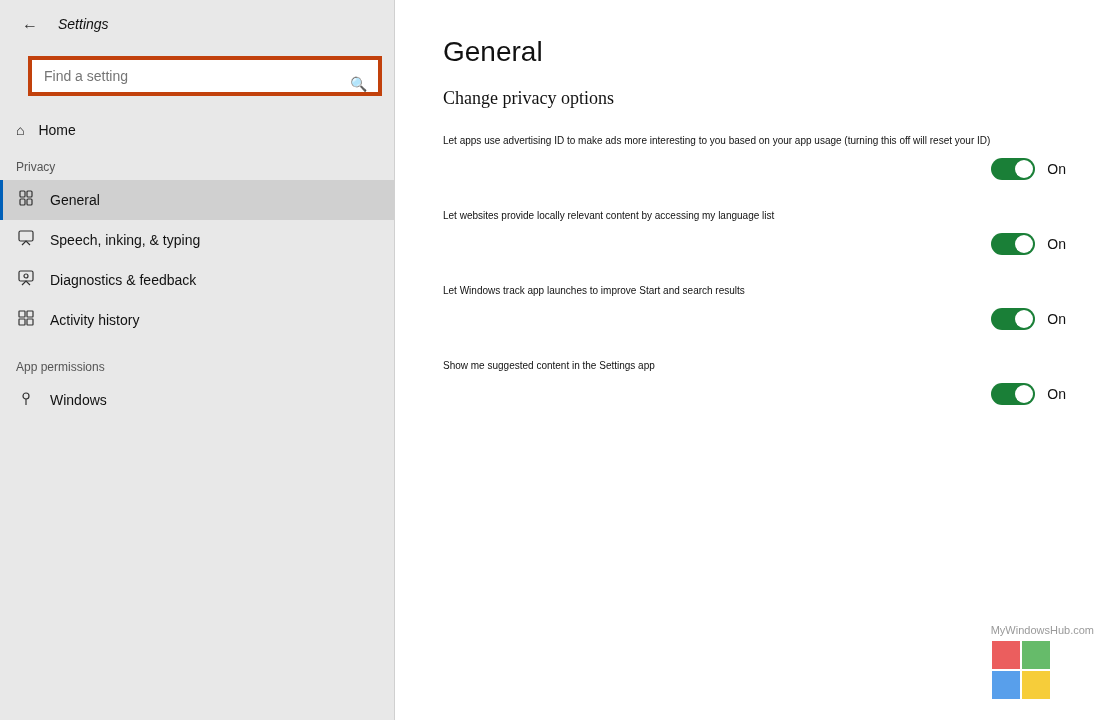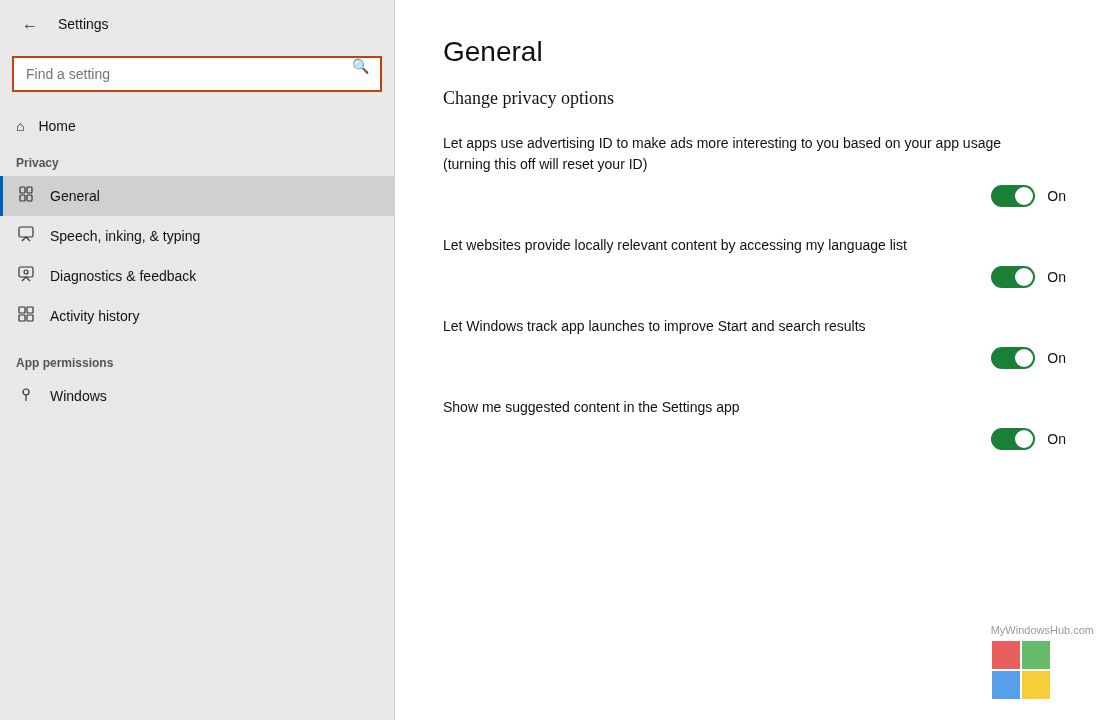--- a/index.html
+++ b/index.html
@@ -41,50 +41,51 @@
       align-items: center;
       justify-content: center;
       width: 28px;
       height: 28px;
     }
 
     .titlebar-title {
       font-size: 14px;
       font-weight: 400;
       color: #111;
+      font-style: italic;
     }
 
     .search-container {
-      margin: 8px 12px 16px 12px;
+      margin: 8px 12px 16px 28px;
       position: relative;
-      border: 2px solid #c2410c;
+      border: 4px solid #c2410c;
       background: white;
       display: flex;
-      align-items: flex-start;
+      align-items: flex-end;
     }
 
     .search-input {
       width: 100%;
       padding: 8px 12px;
       border: none;
       outline: none;
       font-size: 14px;
       color: #555;
       background: transparent;
     }
 
     .search-icon-container {
       padding: 0 10px;
       color: #555;
       font-size: 14px;
     }
 
     .nav-section-label {
       font-size: 12px;
-      font-weight: 700;
+      font-weight: 400;
       color: #555;
       padding: 12px 33px 6px 16px;
       text-transform: none;
     }
 
     .nav-item {
       display: flex;
       align-items: center;
       padding: 10px 16px;
       gap: 14px;
@@ -146,21 +147,21 @@
       color: #111;
       margin-bottom: 24px;
       font-family: Liberation Serif, serif;
     }
 
     .setting-item {
       margin-bottom: 28px;
     }
 
     .setting-description {
-      font-size: 14px;
+      font-size: 10px;
       color: #111;
       line-height: 1.5;
       margin-bottom: 10px;
       max-width: 560px;
     }
 
     .toggle-row {
       display: flex;
       align-items: center;
       gap: 12px;

